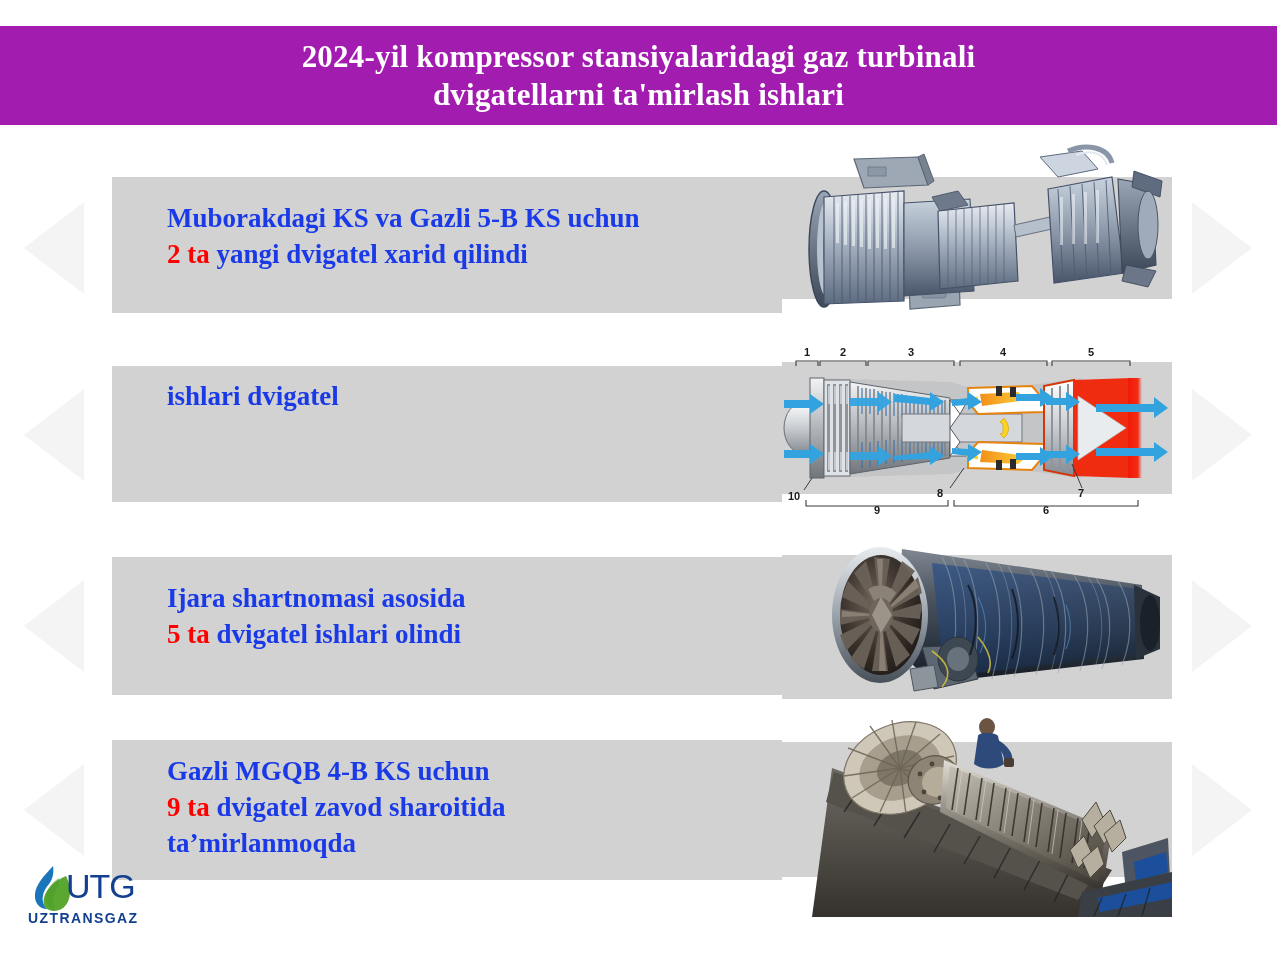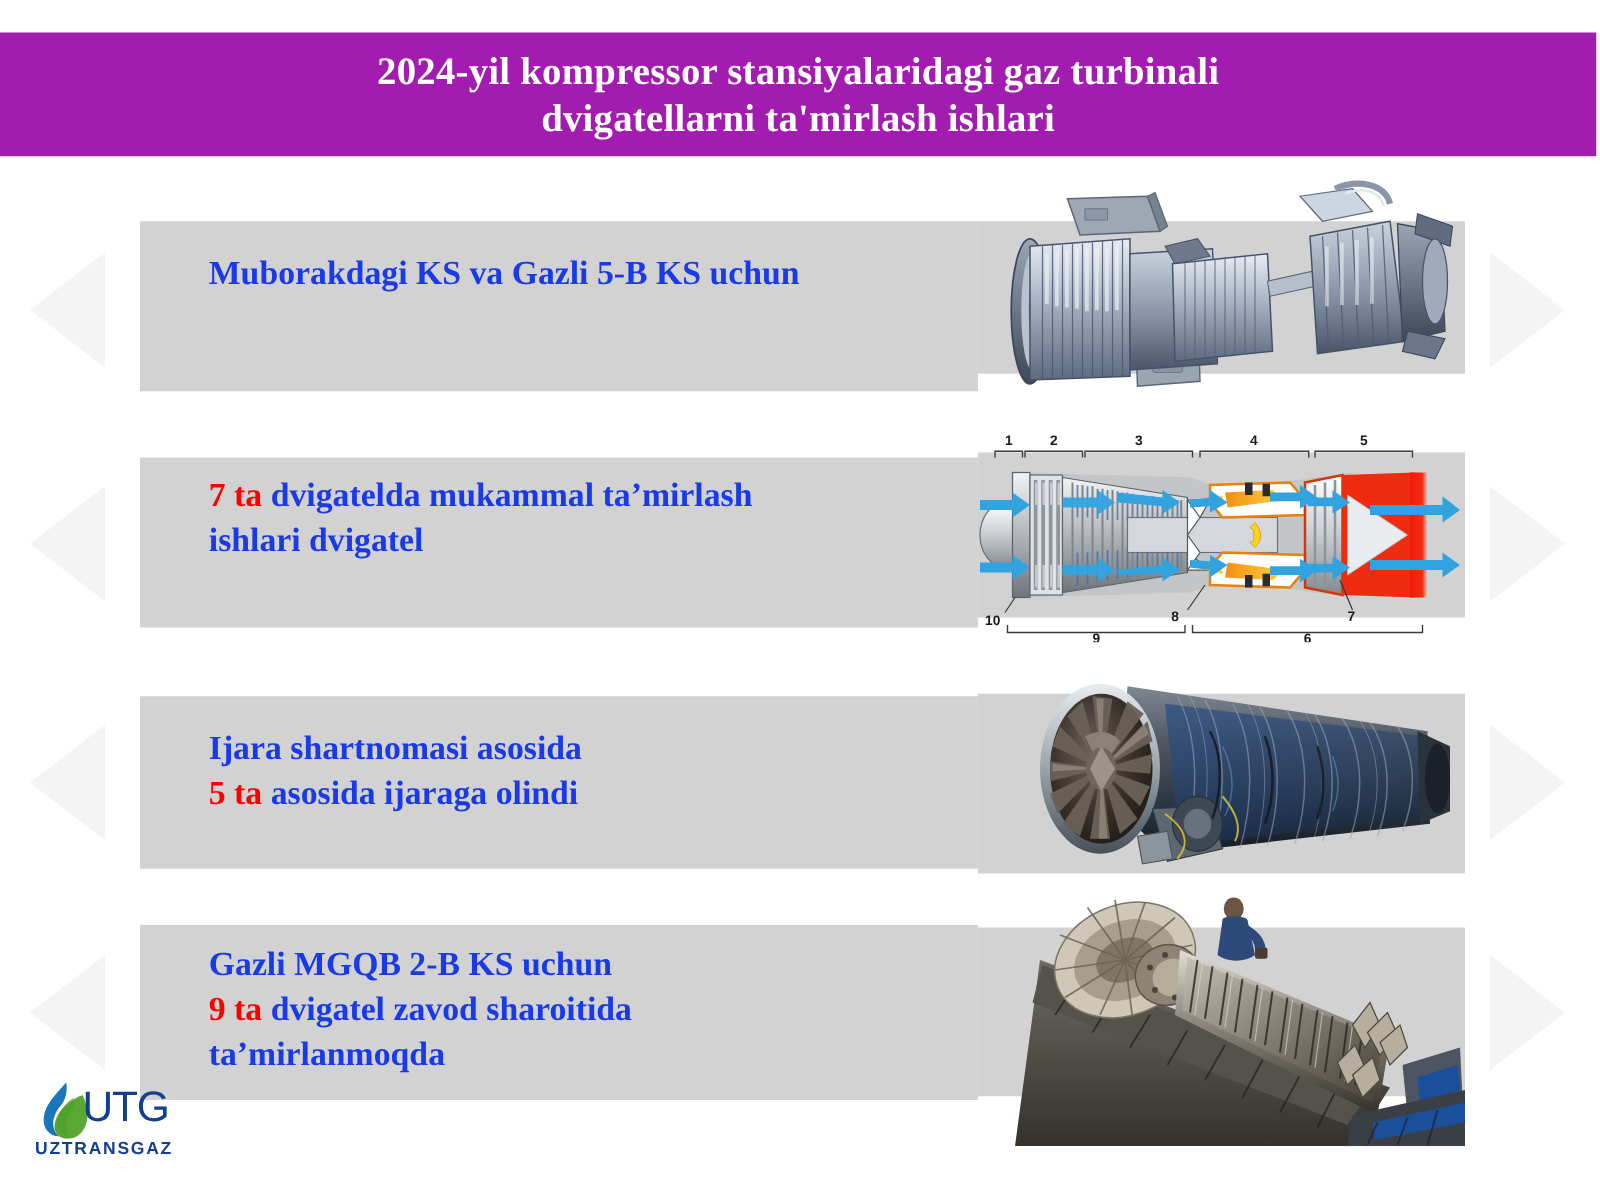--- a/index.html
+++ b/index.html
@@ -195,20 +195,21 @@
 
         <path d="M336 38 L370 44 L374 124 L340 132 Z" fill="url(#steeldark)" stroke="#3e4a5c" stroke-width="1.1"></path>
         <path d="M352 30 L380 40 L378 56 L350 46 Z" fill="#5f6b7e" stroke="#3e4a5c" stroke-width="0.9"></path>
         <path d="M344 124 L374 130 L366 146 L340 140 Z" fill="#6b7689" stroke="#3e4a5c" stroke-width="0.9"></path>
         <ellipse cx="366" cy="84" rx="10" ry="34" fill="#9fabbb" stroke="#4a5668" stroke-width="1"></ellipse>
       </svg>
     </div>
 
     <div class="row-text" style="top:200px;">
       <span class="ln">Muborakdagi KS va Gazli 5-B KS uchun</span>
+      <span class="ln"><span class="hl">2 ta </span><span>yangi dvigatel xarid qilindi</span></span>
     </div>
   </div>
 
   <div class="row">
     <div class="band" style="top:366px;height:136px;width:1059px;"></div>
 
     <div class="arrow arrow-left" style="left:24px;top:389px;"></div>
     <div class="arrow arrow-right" style="left:1192px;top:389px;"></div>
 
     <div class="photo" style="left:782px;top:342px;width:390px;height:172px;">
@@ -378,21 +379,20 @@
           <path d="M172 158 L172 164 L356 164 L356 158"></path>
         </g>
         <g font-family="Liberation Sans, sans-serif" font-size="11" font-weight="bold" fill="#1a1a1a" text-anchor="middle">
           <text x="95" y="172">9</text>
           <text x="264" y="172">6</text>
         </g>
       </svg>
     </div>
 
     <div class="row-text" style="top:378px;">
-      <span class="ln"><span class="hl">7 ta </span><span>dvigatelda mukammal ta’mirlash</span></span>
       <span class="ln">ishlari dvigatel</span>
     </div>
   </div>
 
   <div class="row">
     <div class="band" style="top:557px;height:138px;width:1059px;"></div>
 
     <div class="arrow arrow-left" style="left:24px;top:580px;"></div>
     <div class="arrow arrow-right" style="left:1192px;top:580px;"></div>
 
@@ -492,21 +492,21 @@
           <path d="M284 78 C290 94 290 108 284 122"></path>
         </g>
 
         <path d="M352 58 L378 70 L378 122 L354 132 Z" fill="#2a323c"></path>
         <ellipse cx="368" cy="96" rx="10" ry="28" fill="#1b2129"></ellipse>
       </svg>
     </div>
 
     <div class="row-text" style="top:580px;">
       <span class="ln">Ijara shartnomasi asosida</span>
-      <span class="ln"><span class="hl">5 ta </span><span>asosida ijaraga olindi</span></span>
+      <span class="ln"><span class="hl">5 ta </span><span>dvigatel ishlari olindi</span></span>
     </div>
   </div>
 
   <div class="row">
     <div class="band" style="top:740px;height:140px;width:1059px;"></div>
 
     <div class="arrow arrow-left" style="left:24px;top:764px;"></div>
     <div class="arrow arrow-right" style="left:1192px;top:764px;"></div>
 
     <div class="photo" style="left:782px;top:702px;width:390px;height:215px;">
@@ -618,21 +618,21 @@
         <path d="M316 196 L390 180 L390 196 L318 210 Z" fill="#1b4f9c"></path>
         <g stroke="#20242a" stroke-width="1.4" opacity="0.8">
           <path d="M320 196 L312 214"></path>
             <path d="M344 192 L336 214"></path>
             <path d="M368 186 L360 214"></path>
         </g>
       </svg>
     </div>
 
     <div class="row-text" style="top:753px;">
-      <span class="ln">Gazli MGQB 2-B KS uchun</span>
+      <span class="ln">Gazli MGQB 4-B KS uchun</span>
       <span class="ln"><span class="hl">9 ta </span><span>dvigatel zavod sharoitida</span></span>
       <span class="ln">ta’mirlanmoqda</span>
     </div>
   </div>
 
   <div class="logo">
     <svg width="52" height="52" viewBox="0 0 52 52" style="position:absolute;left:0;top:-2px;">
       <path d="M27 2 C18 12 10 20 9 30 C8 39 14 45 21 45 C14 38 16 28 23 20 C27 15 28 8 27 2 Z" fill="#1b75bb"></path>
       <path d="M40 12 C30 16 20 24 18 34 C16 42 21 47 28 47 C38 47 44 38 44 28 C44 21 42 16 40 12 Z" fill="#5aa731"></path>
       <path d="M33 14 C25 19 20 27 20 35 C20 41 24 45 29 45 C25 39 26 30 33 22 Z" fill="#4a9c2a" opacity="0.55"></path>

